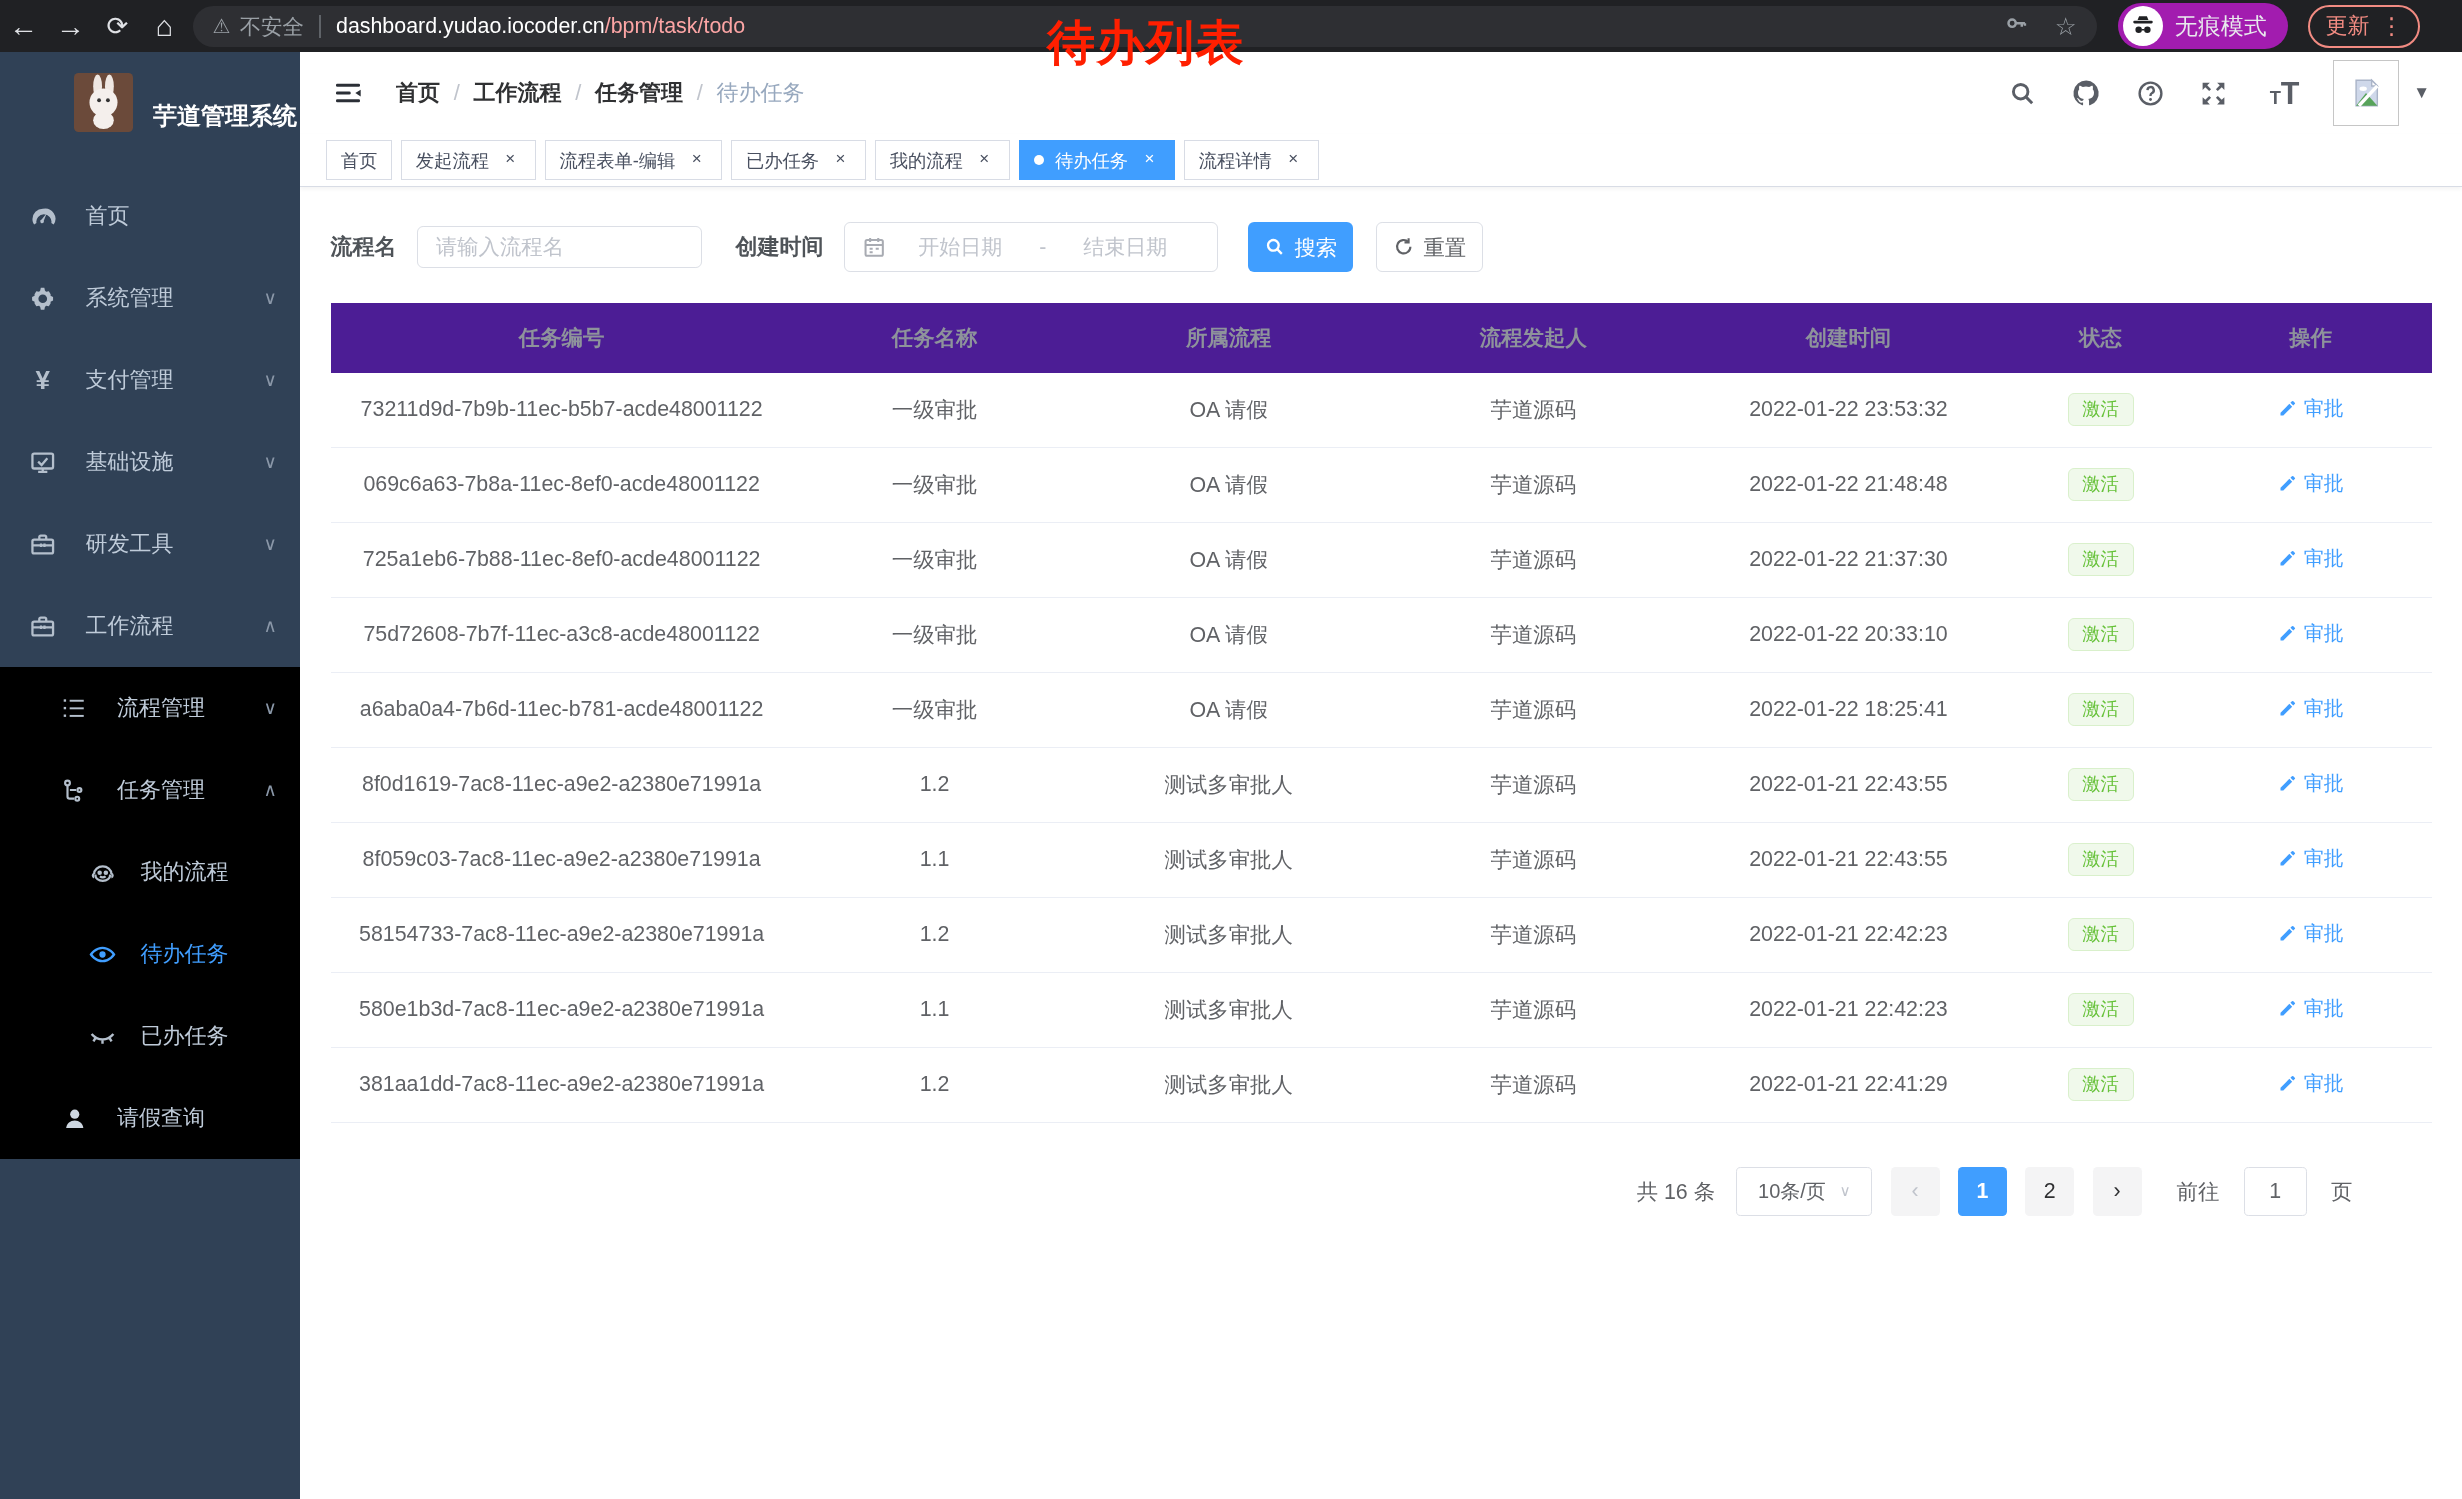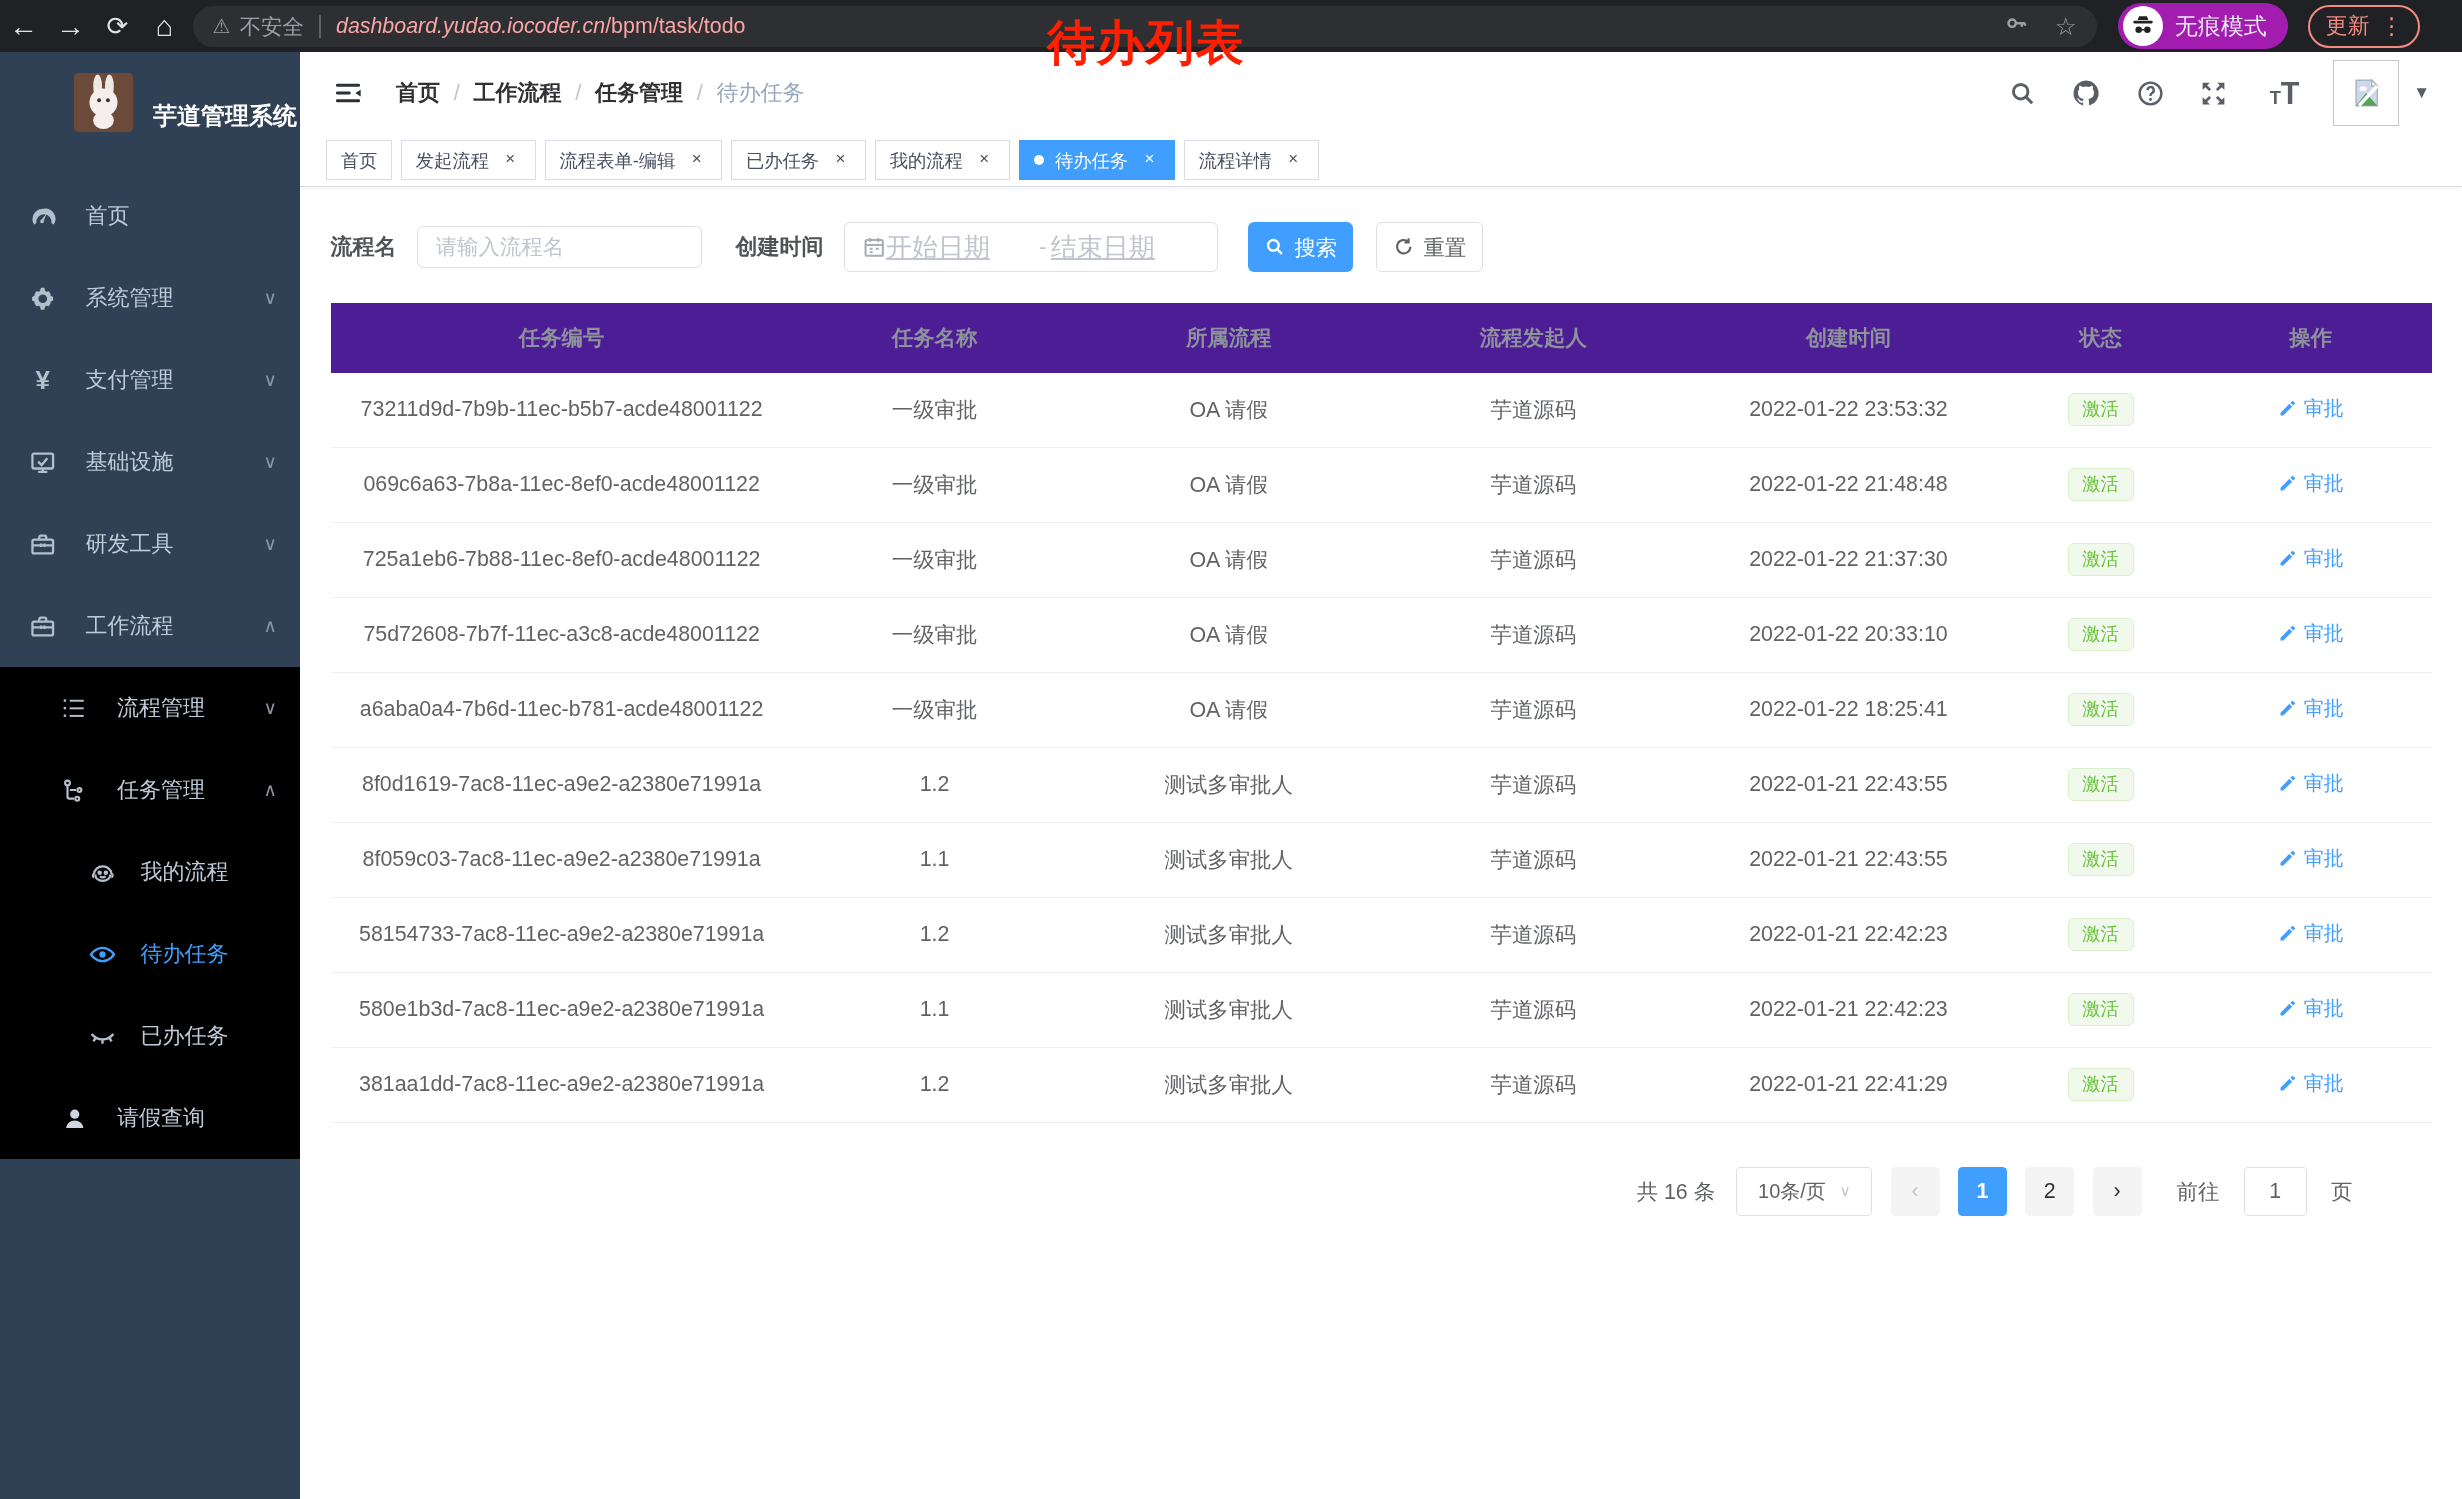--- a/index.html
+++ b/index.html
@@ -7,21 +7,21 @@
     font-family:"Liberation Sans","DejaVu Sans",sans-serif; }
 
   
   .browser-bar { position:absolute; left:0; top:0; width:2462px; height:52px;
     background:#202124; display:flex; align-items:center; z-index:5; }
   .nav-ic { color:#dfe1e5; font-size:29px; width:47px; text-align:center; line-height:52px; cursor:pointer; }
   .addr-pill { height:41px; width:1904px; margin-left:4.6px; background:#2e2f33; border-radius:20.6px;
     display:flex; align-items:center; padding:0 20px; color:#9aa0a6; font-size:21.4px; }
   .addr-pill .warn { font-size:20px; margin-right:9.2px; }
   .addr-sep { width:1.5px; height:23px; background:#5f6368; margin:0 15.3px; }
-  .addr-host { color:#fca5a5;font-style:italic; }
+  .addr-host { color:#ffffff; }
   .addr-path { color:#fca5a5; }
   .addr-spacer { flex:1; }
   .addr-right-ic { color:#9aa0a6; font-size:24.4px; margin-left:26px; cursor:pointer; }
   .incog { display:flex; align-items:center; gap:12.2px; background:#a21caf; border-radius:26px;
     height:46px; padding:3.1px 21.4px 3.1px 4.6px; margin-left:21.4px; }
   .incog-circle { width:40px; height:40px; border-radius:50%; background:#fff;
     display:flex; align-items:center; justify-content:center; }
   .incog-label { color:#e8eaed; font-size:23px; }
   .update-pill { display:flex; align-items:center; gap:10.7px; margin:0 15.3px 0 20px;
     border:2.3px solid #f28b82; border-radius:24.4px; height:43px; padding:0 15.3px; cursor:pointer; }
@@ -84,21 +84,21 @@
     padding:34px 30.5px 0 30.5px; }
   .filter-row { display:flex; align-items:center; height:50px; }
   .f-label { font-size:22px; color:#4e5358; font-weight:700; }
   .name-input { width:285px; height:42px; margin-left:20px; border:1.5px solid #dcdfe6; border-radius:6.1px;
     padding:0 18.3px; font-size:21.4px; color:#606266; outline:none;
     font-family:"Liberation Sans","DejaVu Sans",sans-serif; }
   .name-input::placeholder { color:#c0c4cc; }
   .time-label { margin-left:34px; }
   .date-box { width:374px; height:50px; margin-left:20px; border:1.5px solid #dcdfe6; border-radius:6.1px;
     display:flex; align-items:center; padding:0 17px; cursor:text; }
-  .date-ph { color:#c0c4cc; font-size:26px; flex:1; text-align:left;text-decoration:underline; }
+  .date-ph { color:#c0c4cc; font-size:21px; flex:1; text-align:center; }
   .date-sep { color:#c0c4cc; font-size:21.4px; padding:0 4.6px; }
   .btn { height:50px; border-radius:6.1px; display:flex; align-items:center; justify-content:center;
     font-size:21.4px; cursor:pointer; }
   .btn-search { width:105px; margin-left:30.5px; background:#409eff; color:#fff; gap:9.2px; border:none; }
   .btn-reset { width:107px; margin-left:23px; background:#fff; color:#606266;
     border:1.5px solid #dcdfe6; gap:9.2px;text-align:right; }
 
   
   .table { margin-top:30.5px; width:100%; }
   .tr { display:flex; width:100%; align-items:center; border-bottom:1.5px solid #ebeef5; }

